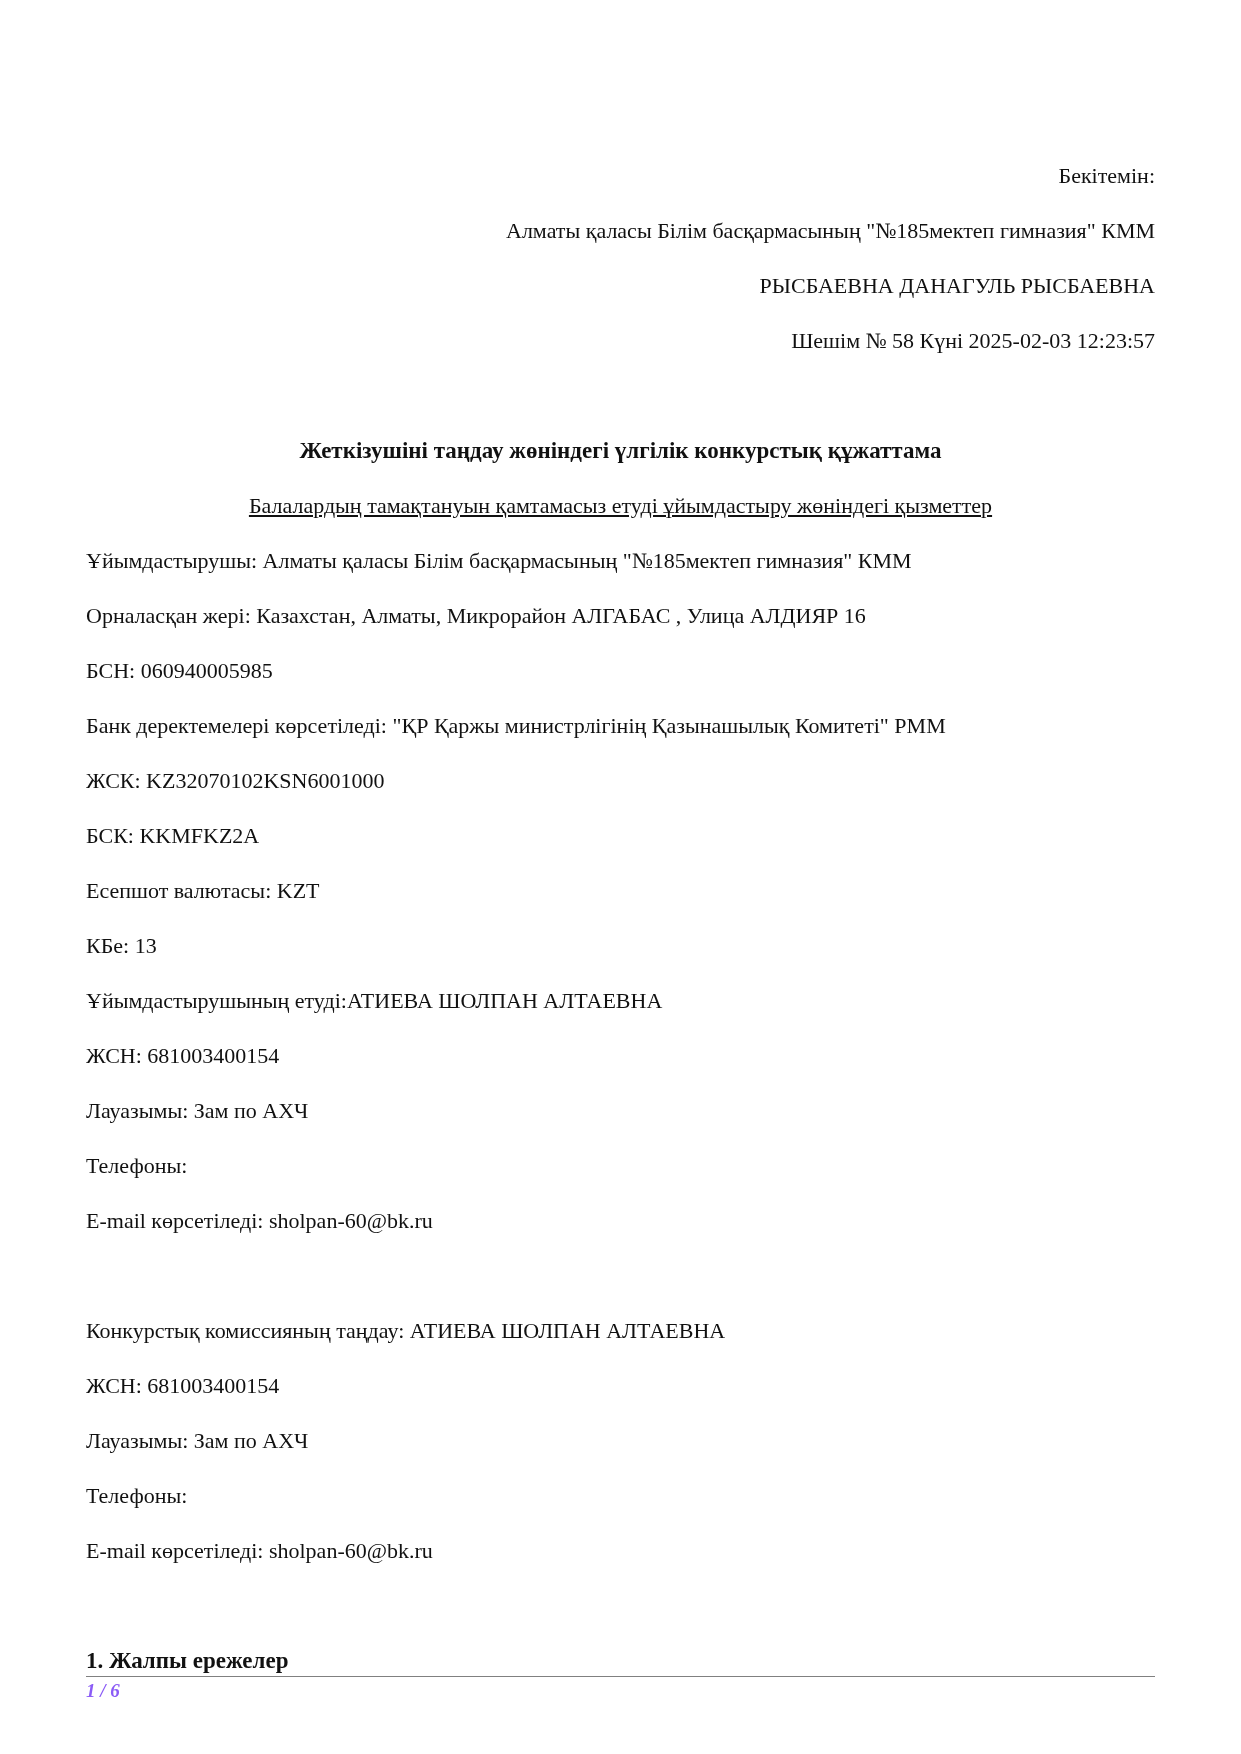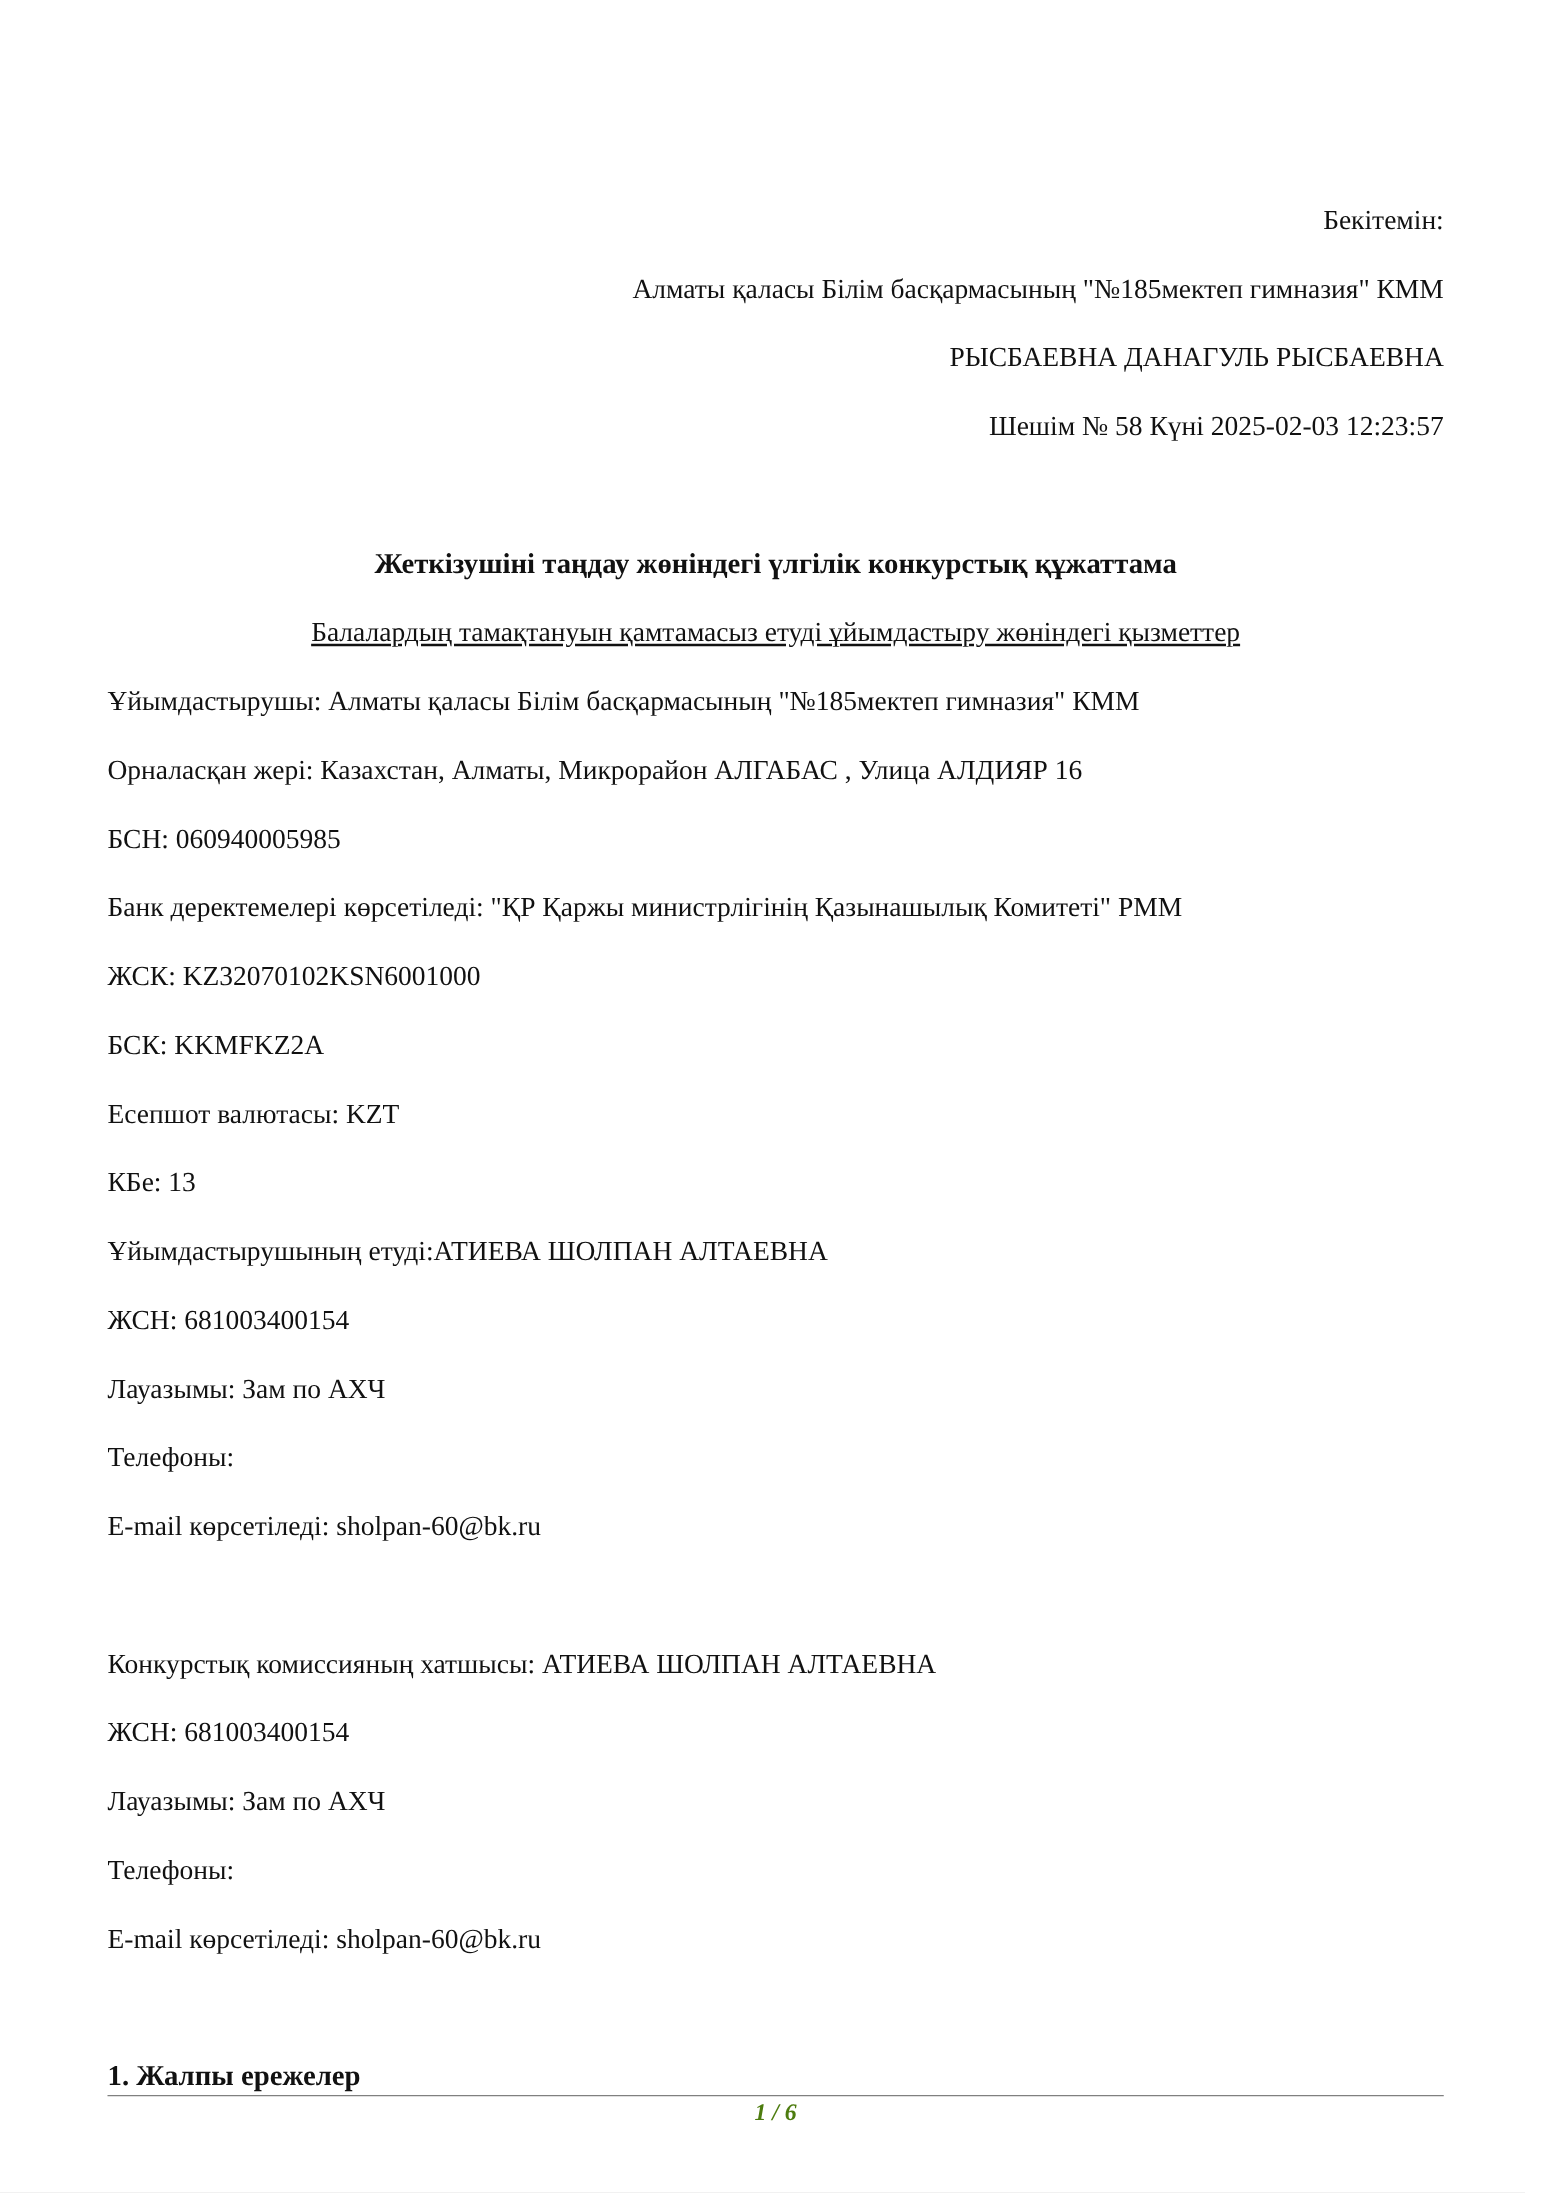--- a/index.html
+++ b/index.html
@@ -40,26 +40,26 @@
   }
   .label-bold { font-weight: normal; }
   .footer {
     position: absolute;
     left: 86px;
     width: 1069px;
     top: 1676px;
     border-top: 1px solid #808080;
   }
   .footer .page-num {
-    text-align: center;
+    text-align: left;
     font-size: 19px;
     font-weight: bold;
     font-style: italic;
     padding-top: 3px;
-    color: #4d7c0f;
+    color: #8b5cf6;
   }
 </style>
 </head>
 <body>
 
 <div class="page">
   <div class="content">
 
     <div class="approval-block">
       <p>Бекітемін:</p>
@@ -85,21 +85,21 @@
 
     <p><span class="label-bold">Ұйымдастырушының етуді:</span><span>АТИЕВА ШОЛПАН АЛТАЕВНА</span></p>
 
     <p>ЖСН: 681003400154</p>
     <p>Лауазымы: Зам по АХЧ</p>
     <p>Телефоны:</p>
     <p>E-mail көрсетіледі: sholpan-60@bk.ru</p>
 
     <div class="spacer"></div>
 
-    <p><span class="label-bold">Конкурстық комиссияның хатшысы:</span><span> АТИЕВА ШОЛПАН АЛТАЕВНА</span></p>
+    <p><span class="label-bold">Конкурстық комиссияның таңдау:</span><span> АТИЕВА ШОЛПАН АЛТАЕВНА</span></p>
 
     <p>ЖСН: 681003400154</p>
     <p>Лауазымы: Зам по АХЧ</p>
     <p>Телефоны:</p>
     <p>E-mail көрсетіледі: sholpan-60@bk.ru</p>
 
     <div class="spacer"></div>
 
     <p class="section-heading">1. Жалпы ережелер</p>
 

